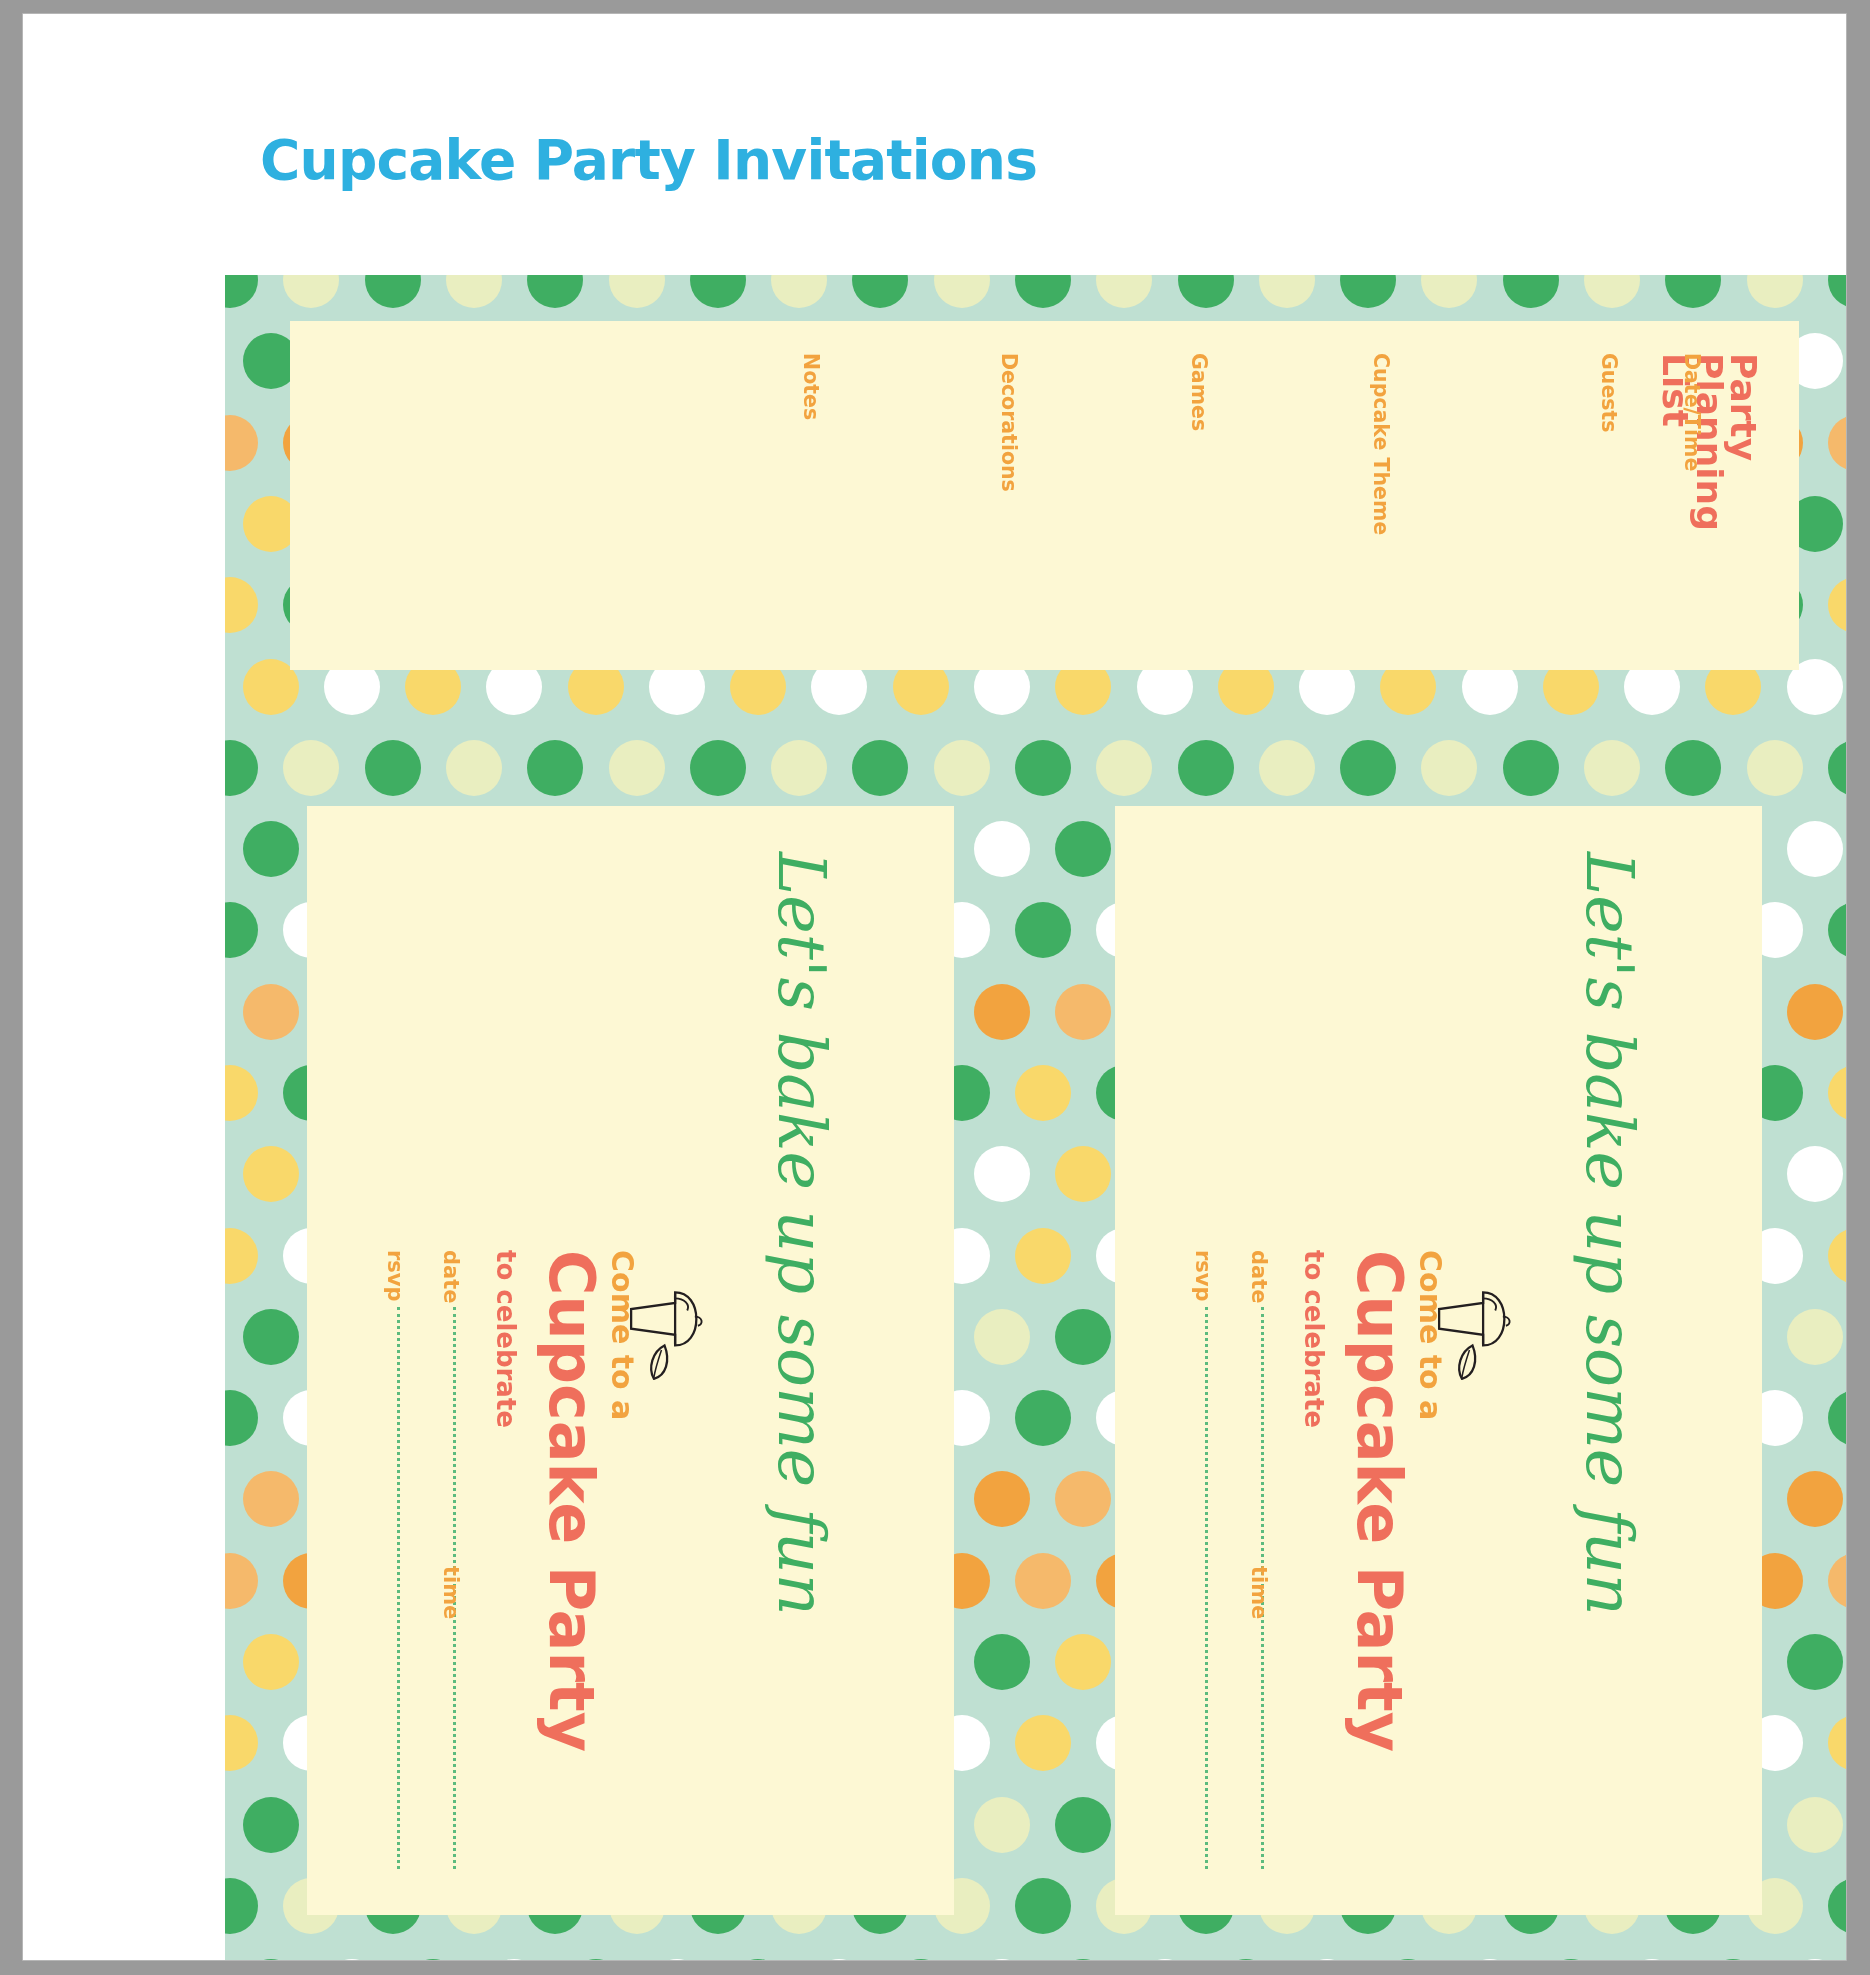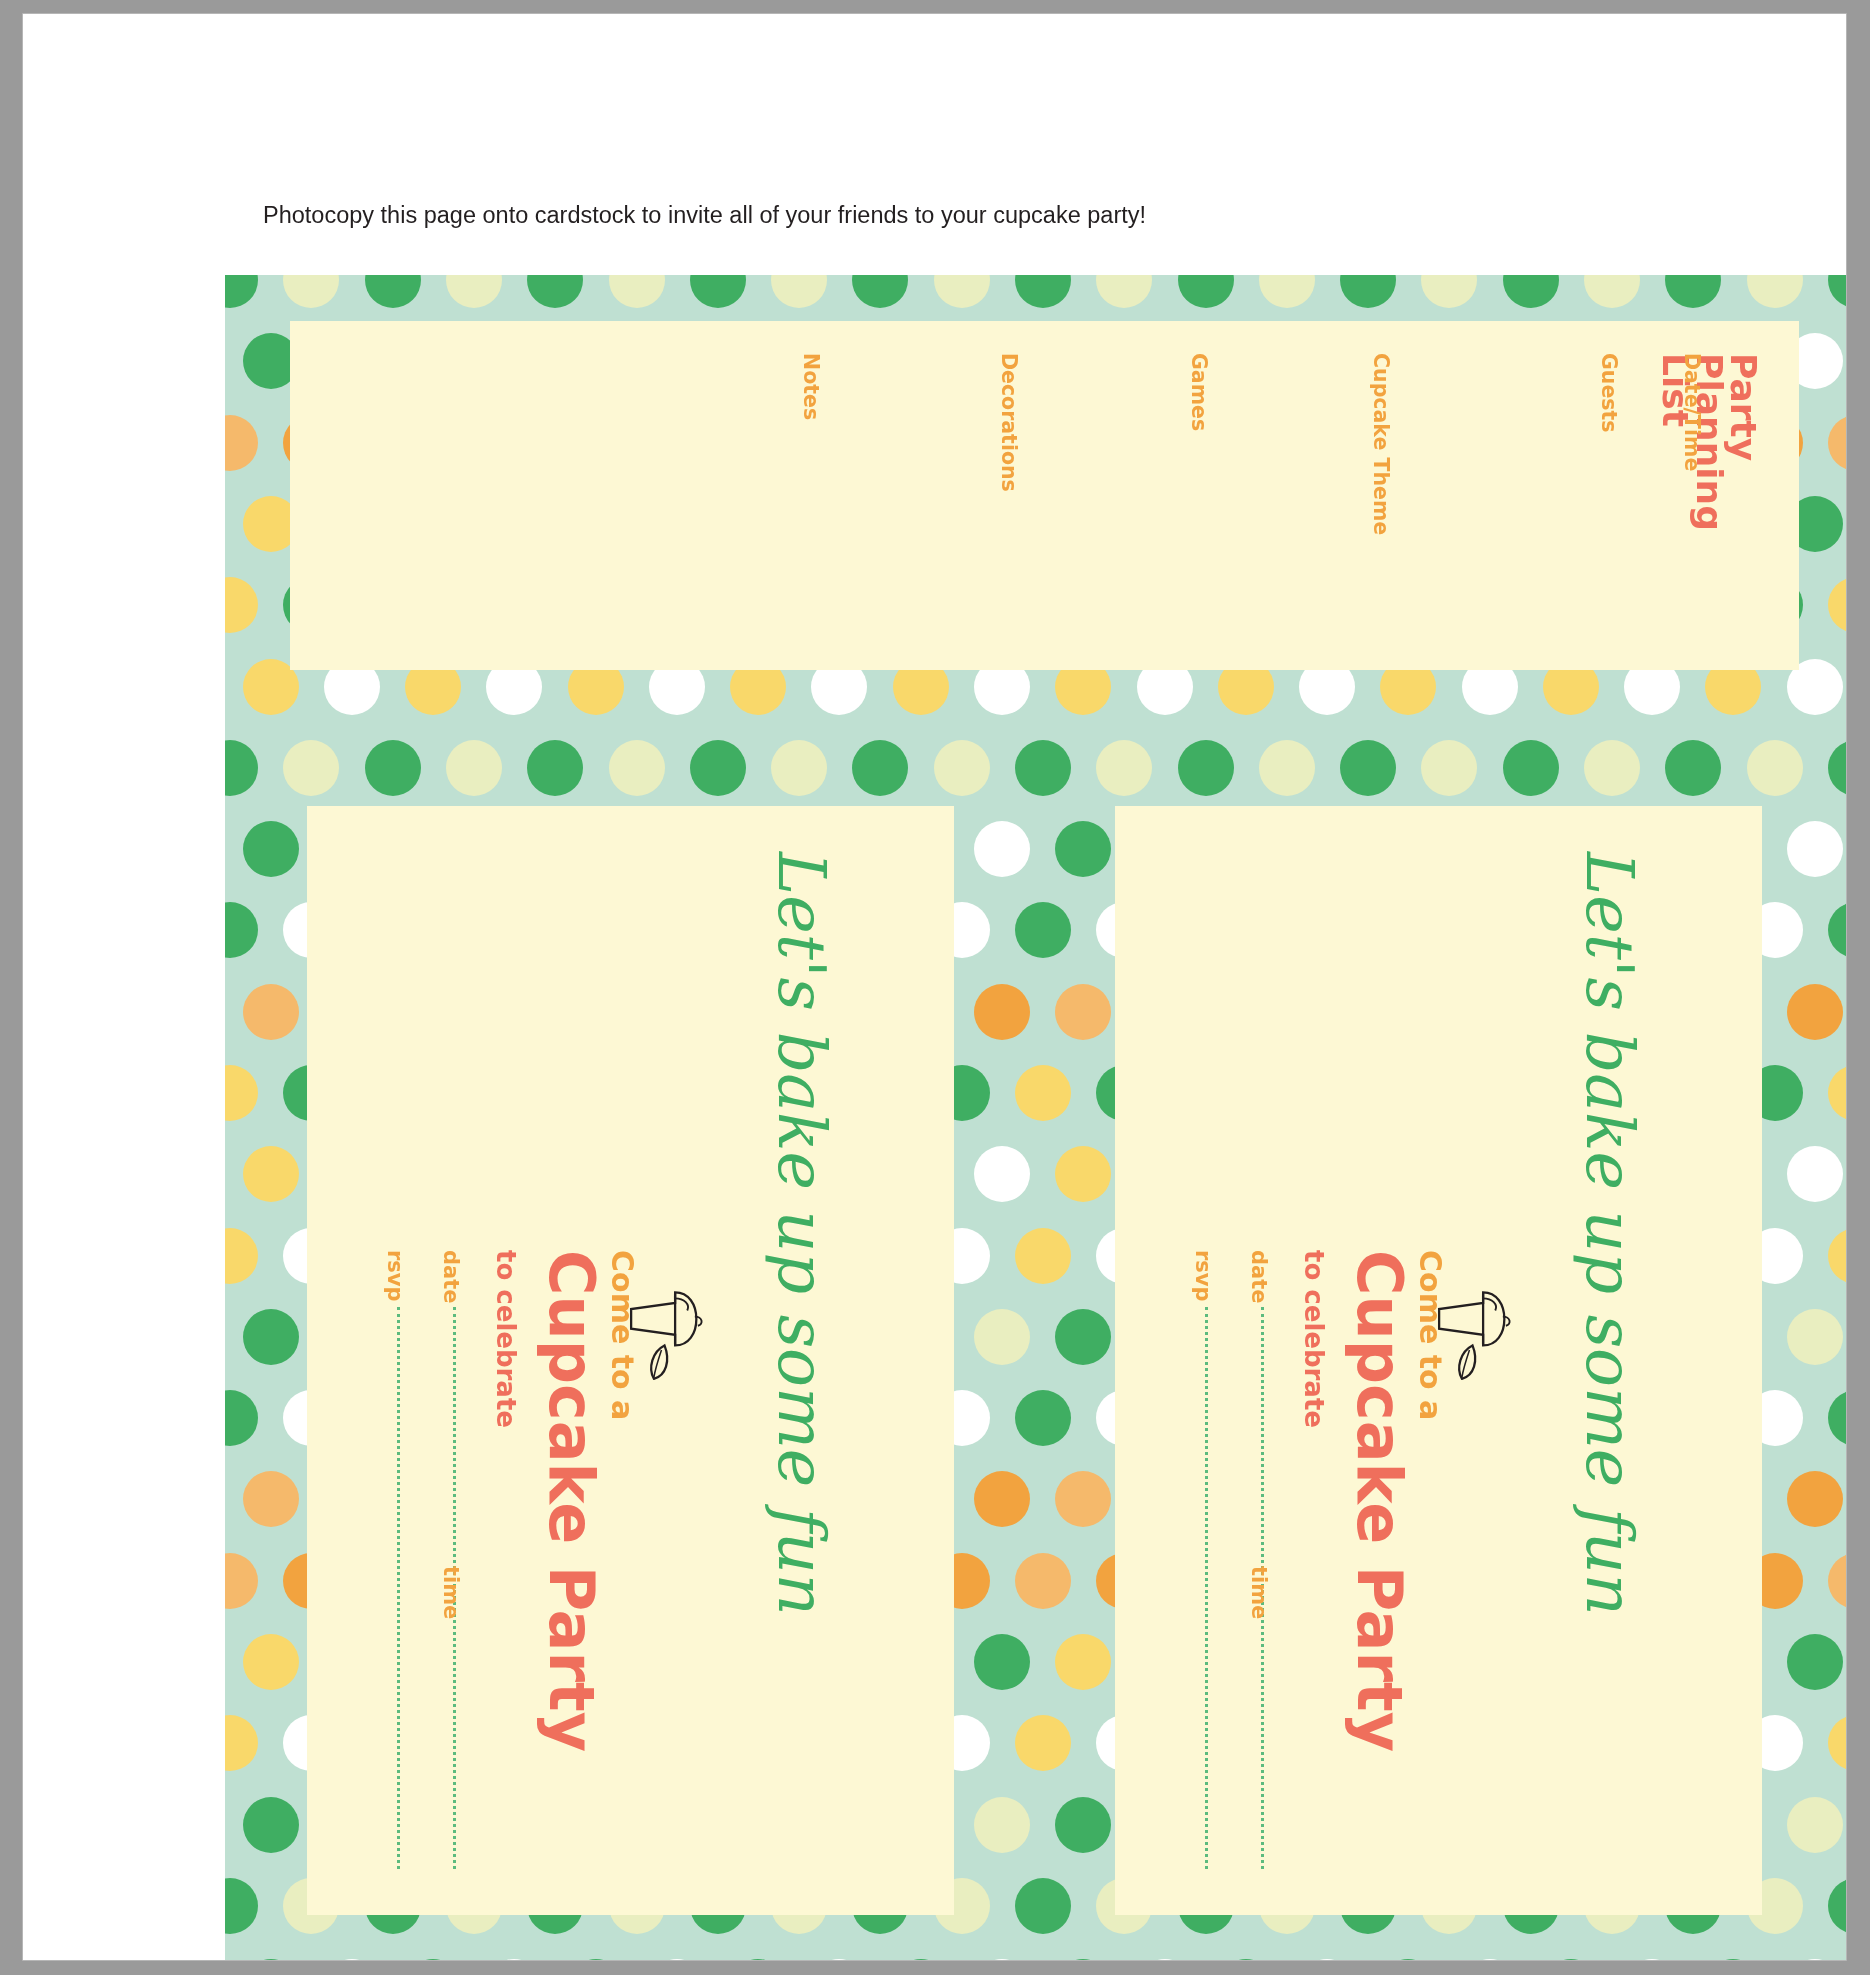--- a/index.html
+++ b/index.html
@@ -160,21 +160,21 @@
     transform-origin: 0 0;
     border-top: 3.8px dotted #5cbb7e;
   }
 </style>
 </head>
 <body>
 
 <div class="page">
 
   <div class="header">
-    <div class="page-subtitle">Photocopy this page onto cardstock to invite all of your friends to your cupcake party!</div>
+    <div class="page-title">Cupcake Party Invitations</div>
   </div>
 
   <div class="dot-panel" id="dotpanel">
       <div class="dot" style="left: -23px; top: -23px; width: 56px; height: 56px; background: rgb(63, 174, 98);"></div>
       <div class="dot" style="left: 58px; top: -23px; width: 56px; height: 56px; background: rgb(233, 238, 192);"></div>
       <div class="dot" style="left: 140px; top: -23px; width: 56px; height: 56px; background: rgb(63, 174, 98);"></div>
       <div class="dot" style="left: 221px; top: -23px; width: 56px; height: 56px; background: rgb(233, 238, 192);"></div>
       <div class="dot" style="left: 302px; top: -23px; width: 56px; height: 56px; background: rgb(63, 174, 98);"></div>
       <div class="dot" style="left: 384px; top: -23px; width: 56px; height: 56px; background: rgb(233, 238, 192);"></div>
       <div class="dot" style="left: 465px; top: -23px; width: 56px; height: 56px; background: rgb(63, 174, 98);"></div>

